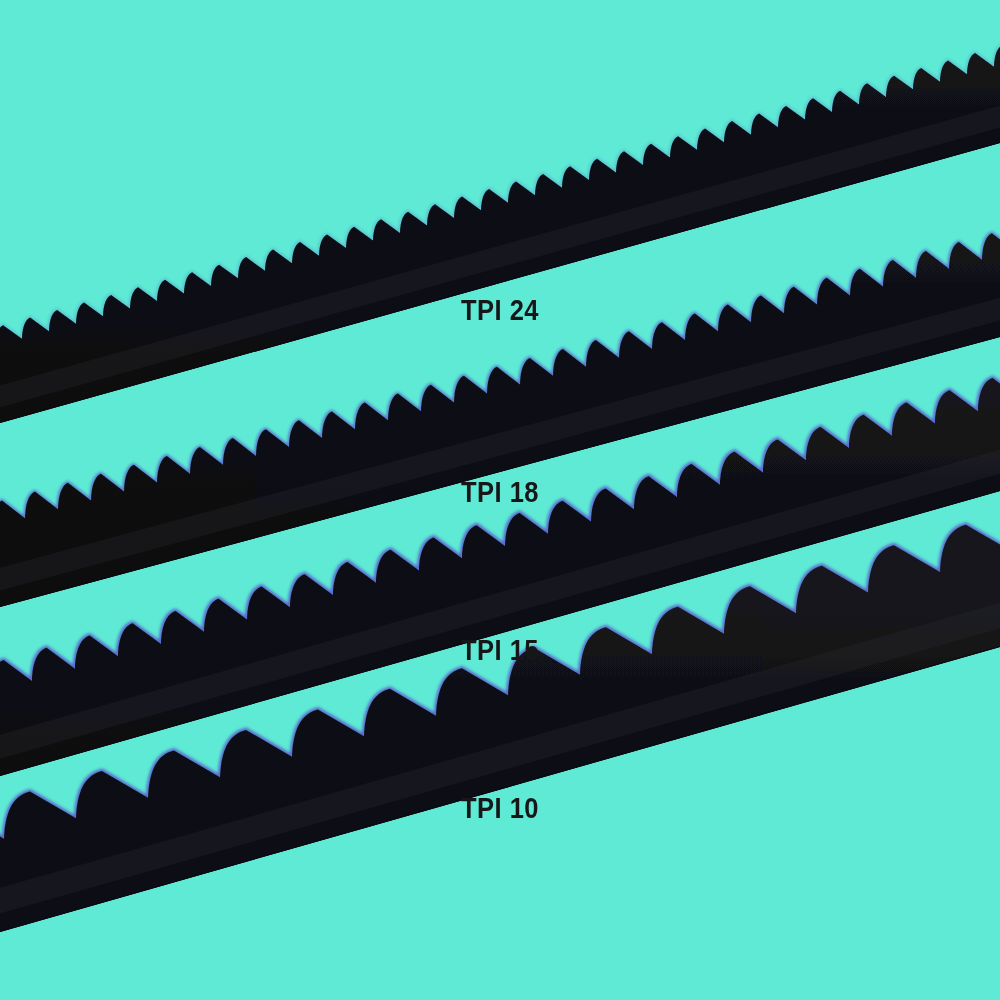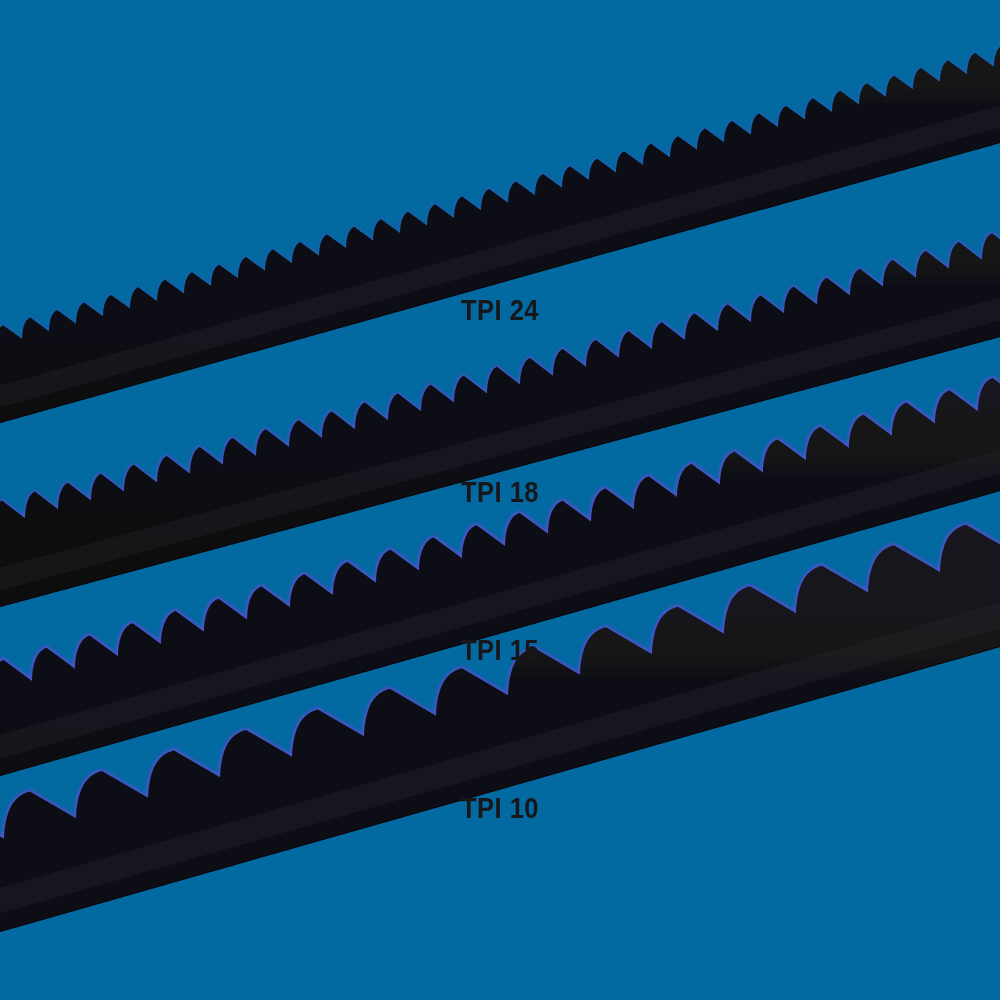--- a/index.html
+++ b/index.html
@@ -11,21 +11,21 @@
     width: 1000px;
     height: 1000px;
     overflow: hidden;
     font-family: "Liberation Sans", sans-serif;
   }
 
   #stage {
     position: relative;
     width: 1000px;
     height: 1000px;
-    background: #0369a1;
+    background: #5eead4;
     overflow: hidden;
   }
 
   #blade-svg {
     position: absolute;
     left: 0;
     top: 0;
     width: 1000px;
     height: 1000px;
     display: block;

